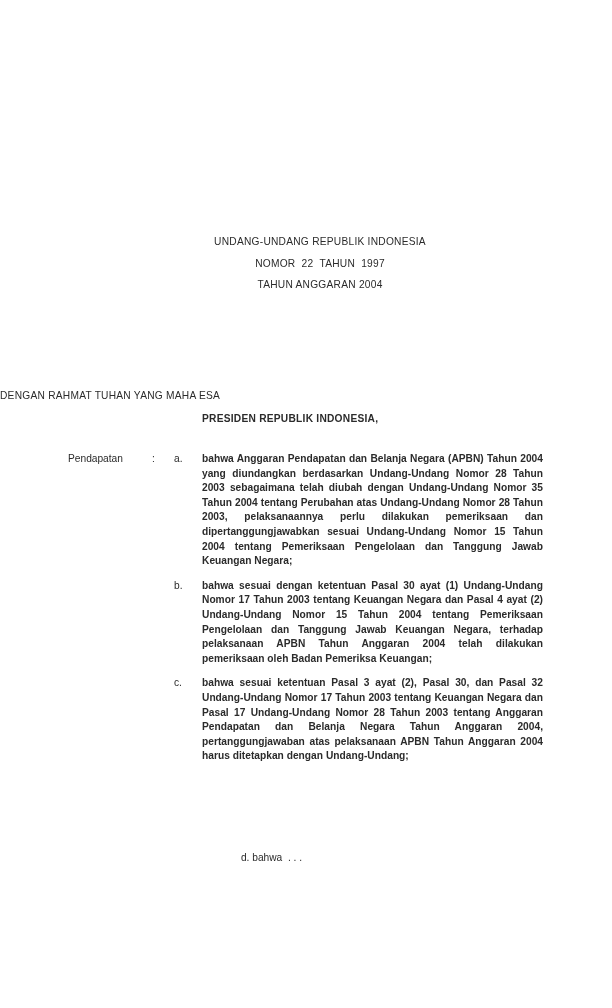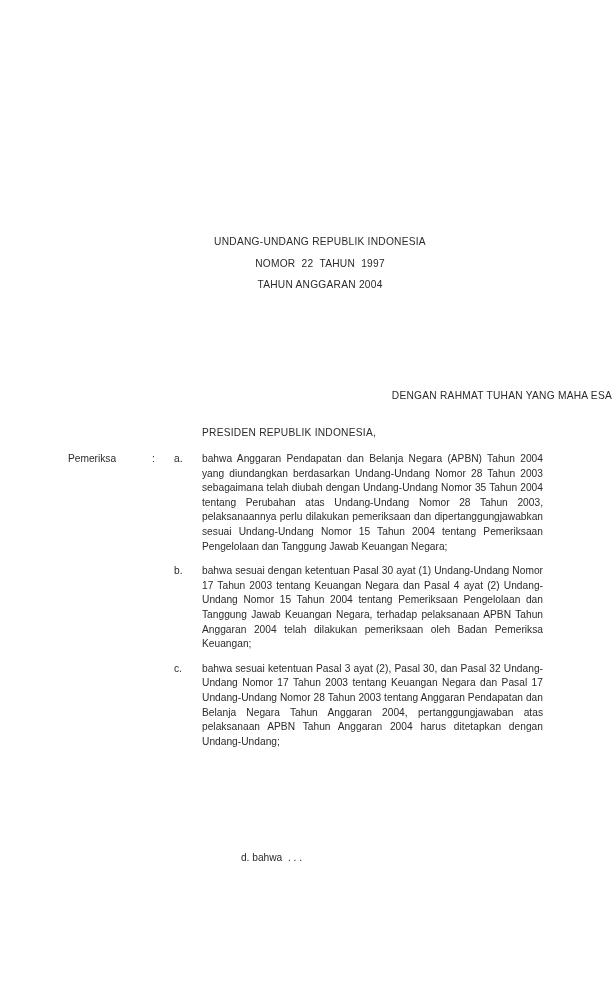--- a/index.html
+++ b/index.html
@@ -37,32 +37,33 @@
     letter-spacing: 0.25px;
     white-space: pre;
   }
 
   
   .invocation {
     position: absolute;
     left: 0;
     top: 389px;
     width: 612px;
-    text-align: right;
+    text-align: left;
     font-size: 10.2px;
     line-height: 14px;
     letter-spacing: 0.25px;
   }
   .issuer {
     position: absolute;
     left: 202px;
-    top: 426px;
+    top: 412px;
     font-size: 10.2px;
     line-height: 14px;
     letter-spacing: 0.25px;
+    font-weight: bold;
   }
 
   
   .considerations {
     position: absolute;
     left: 68px;
     top: 452px;
     width: 475px;
   }
   .clause {
@@ -96,20 +97,21 @@
   }
   .clause-body {
     margin-left: 134px;
     width: 341px;
     font-size: 10.2px;
     line-height: 14.6px;
     text-align: justify;
     text-justify: inter-word;
     letter-spacing: 0.02px;
     hyphens: none;
+    font-weight: bold;
   }
 
   
   .catchword {
     position: absolute;
     left: 0;
     top: 851px;
     width: 543px;
     text-align: center;
     font-size: 10.2px;
@@ -128,21 +130,21 @@
     <div class="title-line">TAHUN ANGGARAN 2004</div>
   </div>
 
   <div class="invocation">DENGAN RAHMAT TUHAN YANG MAHA ESA</div>
 
   <div class="issuer">PRESIDEN REPUBLIK INDONESIA,</div>
 
   <div class="considerations">
 
     <div class="clause">
-      <span class="clause-label">Pemeriksa</span>
+      <span class="clause-label">Pendapatan</span>
       <span class="clause-colon">:</span>
       <span class="clause-marker">a.</span>
       <div class="clause-body">bahwa Anggaran Pendapatan dan Belanja Negara (APBN) Tahun 2004 yang diundangkan berdasarkan Undang-Undang Nomor 28 Tahun 2003 sebagaimana telah diubah dengan Undang-Undang Nomor 35 Tahun 2004 tentang Perubahan atas Undang-Undang Nomor 28 Tahun 2003, pelaksanaannya perlu dilakukan pemeriksaan dan dipertanggungjawabkan sesuai Undang-Undang Nomor 15 Tahun 2004 tentang Pemeriksaan Pengelolaan dan Tanggung Jawab Keuangan Negara;</div>
     </div>
 
     <div class="clause">
       <span class="clause-marker">b.</span>
       <div class="clause-body">bahwa sesuai dengan ketentuan Pasal 30 ayat (1) Undang-Undang Nomor 17 Tahun 2003 tentang Keuangan Negara dan Pasal 4 ayat (2) Undang-Undang Nomor 15 Tahun 2004 tentang Pemeriksaan Pengelolaan dan Tanggung Jawab Keuangan Negara, terhadap pelaksanaan APBN Tahun Anggaran 2004 telah dilakukan pemeriksaan oleh Badan Pemeriksa Keuangan;</div>
     </div>
 

